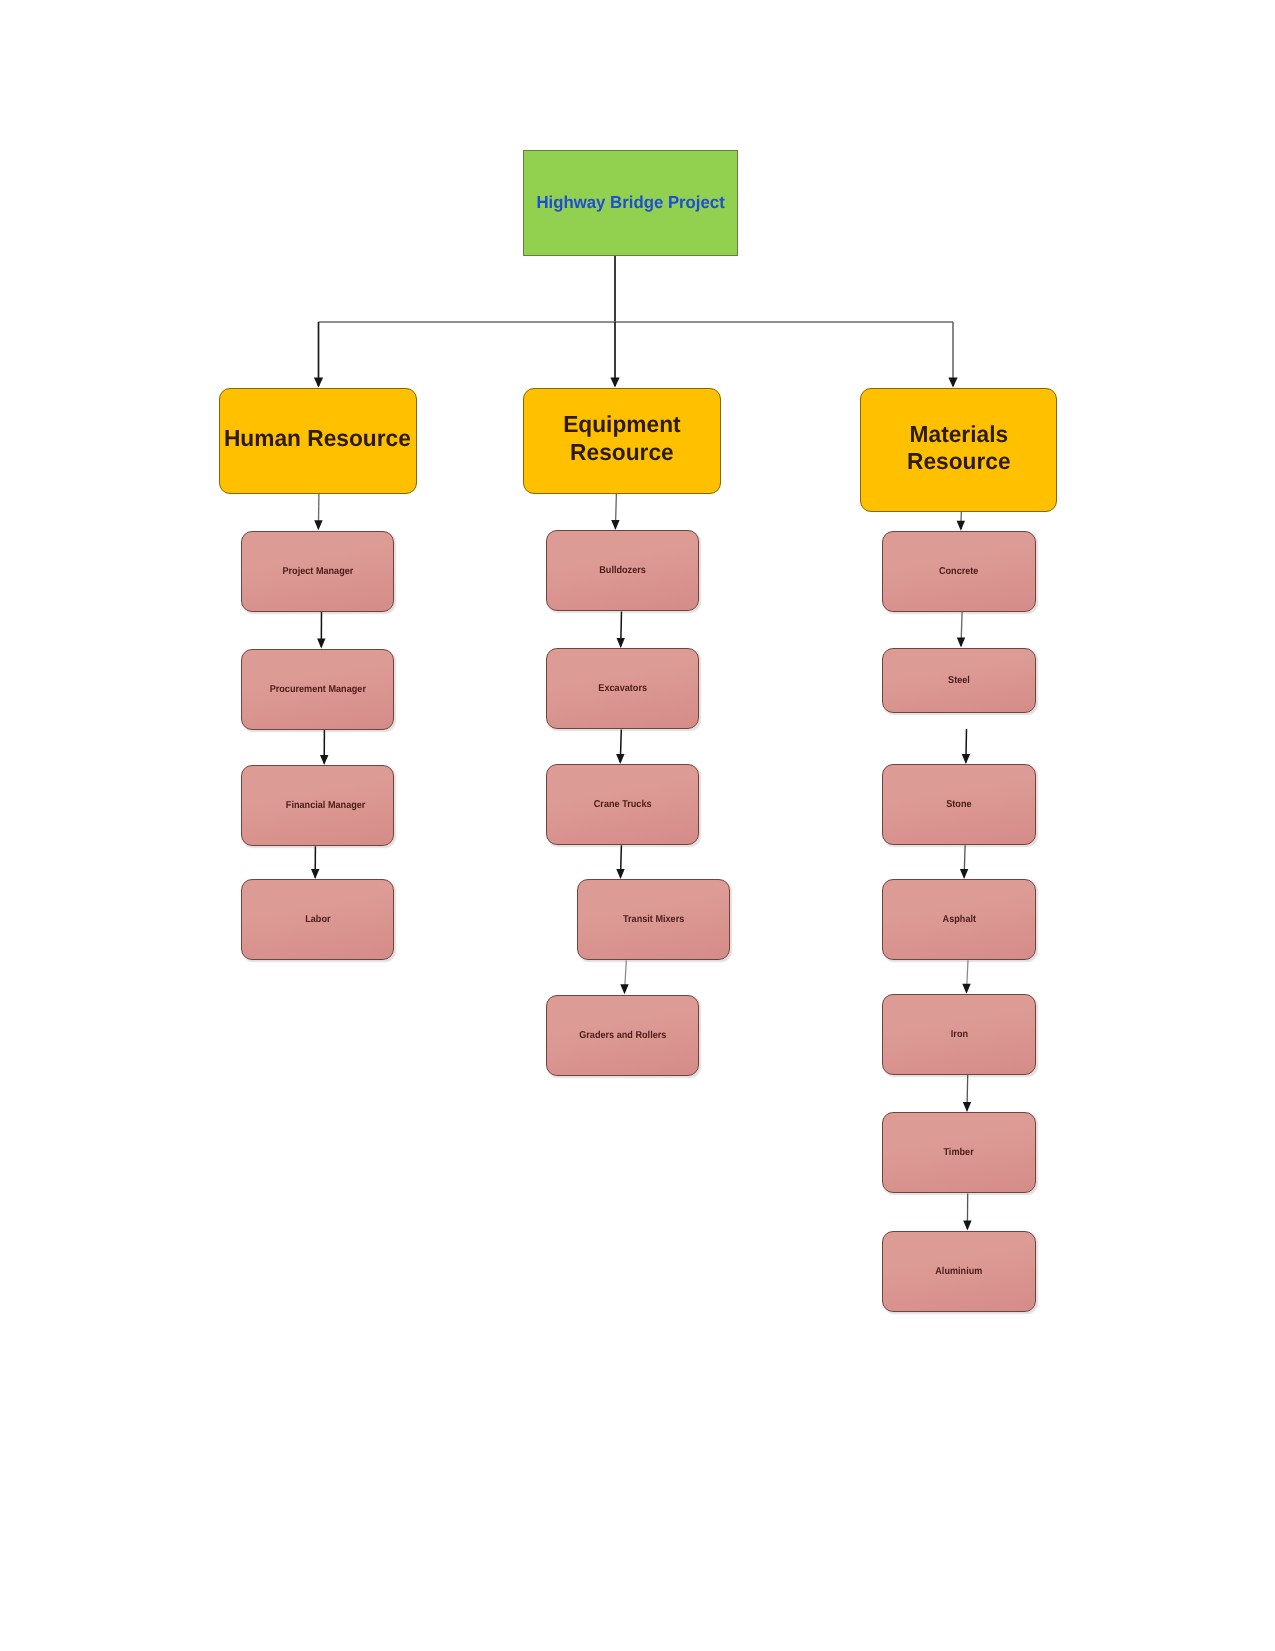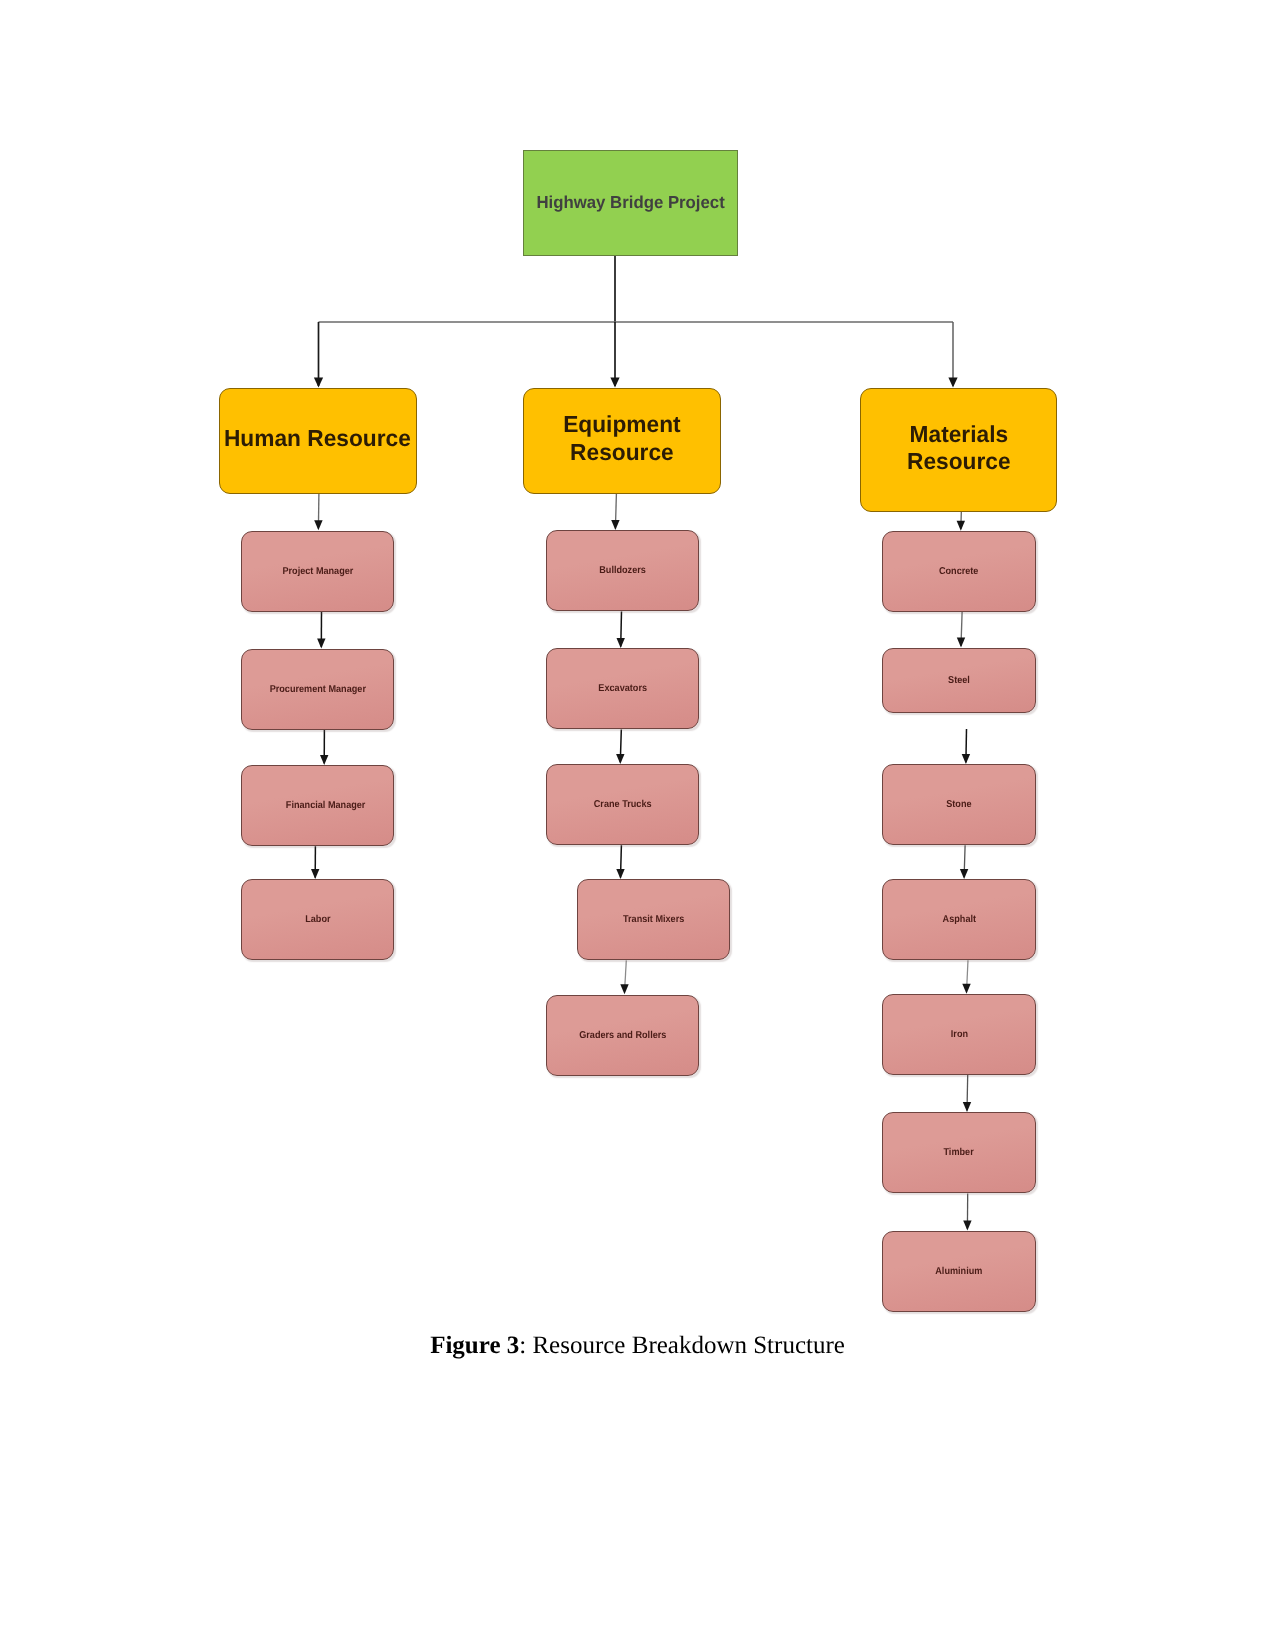--- a/index.html
+++ b/index.html
@@ -55,21 +55,21 @@
   }
   .node > span { display:block; white-space:nowrap; }
   .node .node-label-line { display:block; white-space:nowrap; }
 
   .node-root {
     background:#92D050;
     border:1px solid #65803d;
     font-family:"Liberation Sans", sans-serif;
     font-weight:bold;
     font-size:17.4px;
-    color:#404040;
+    color:#1d4ed8;
   }
   .node-root > span { transform:scaleX(0.965); }
 
   .node-l1 {
     background:#FFC000;
     border:1px solid #8a6500;
     border-radius:11px;
     font-family:"Liberation Sans", sans-serif;
     font-weight:bold;
     font-size:23.2px;
@@ -249,17 +249,14 @@
           </span>
         </div>
         <div class="node node-l2" style="left: 882.25px; top: 1230.8px; width: 153.5px; height: 81px;">
           <span>
             <span class="node-label-line">Aluminium</span>
           </span>
         </div>
       </div>
   </div>
 
-  <div class="caption caption-fig">
-    <b>Figure 3</b><span>: Resource Breakdown Structure</span>
-  </div>
 
 </div>
 
 </body></html>

